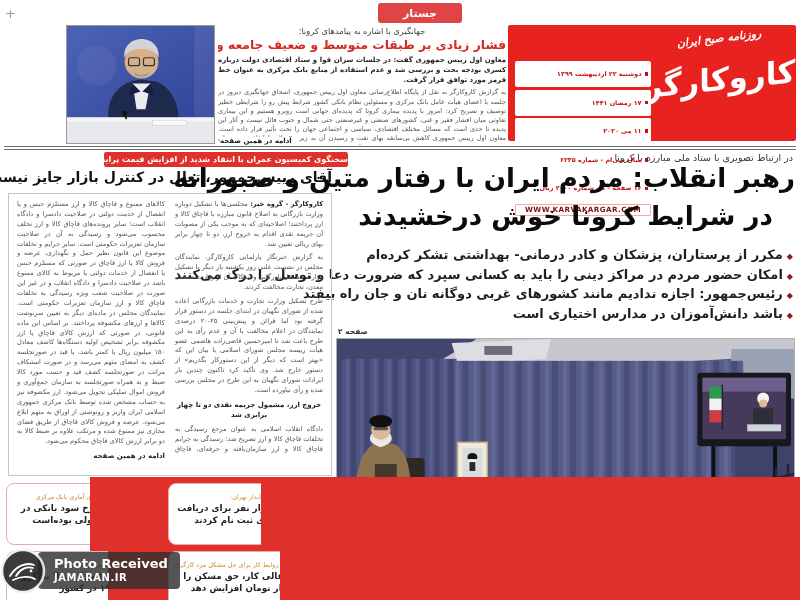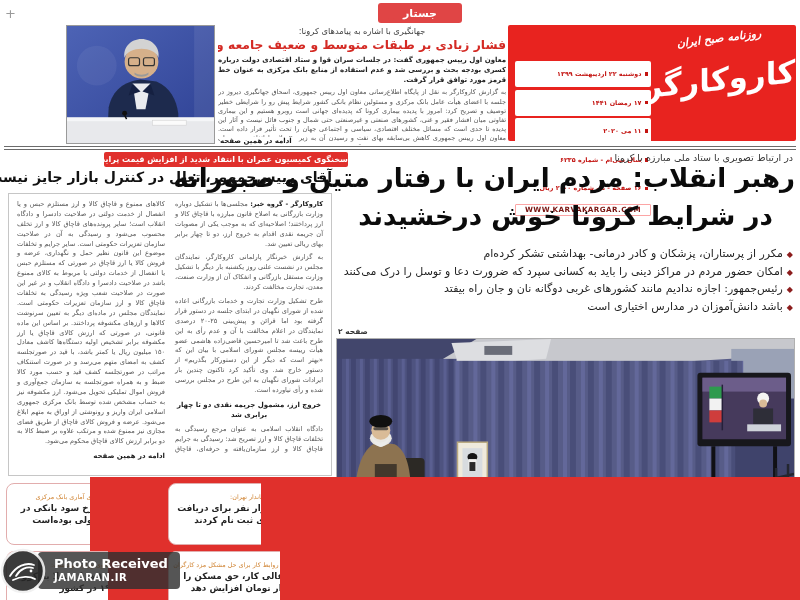--- a/index.html
+++ b/index.html
@@ -37,21 +37,21 @@
   
   .rule{left:4px;top:146px;width:792px;height:4px;border-top:1.4px solid #6b6b6b;border-bottom:1.4px solid #6b6b6b}
 
   
   .lead-kicker{left:336px;top:152px;width:457px;text-align:right;font-size:9.5px;color:#333;direction:rtl}
   .lead-h1{left:336px;top:163px;width:459px;font-size:26px;font-weight:900;color:#0b0b0b;text-align:right;direction:rtl;white-space:nowrap;letter-spacing:-.5px}
   .lead-h2{left:336px;top:201px;width:459px;font-size:26px;font-weight:900;color:#0b0b0b;text-align:center;direction:rtl;white-space:nowrap}
   .bullets{left:336px;top:247px;width:457px;direction:rtl}
   .bullet-row{display:flex;align-items:baseline;margin-bottom:4.5px}
   .bullet-row .dia{color:#8c1d1d;font-size:8px;margin-left:4px;flex:0 0 auto}
-  .bullet-row .bt{font-size:11px;font-weight:normal;color:#1f1f1f;white-space:nowrap}
+  .bullet-row .bt{font-size:13px;font-weight:bold;color:#1f1f1f;white-space:nowrap}
   .lead-pageref{left:338px;top:327px;font-size:7.5px;font-weight:bold;color:#333}
   .lead-photo{left:336px;top:338px;width:459px;height:262px;border:1px solid #b0b0b0;overflow:hidden;background:#575c88}
 
   
   .ls-label{left:104px;top:152px;width:244px;height:15px;background:#e0302c;color:#fff;display:flex;align-items:center;justify-content:center;font-size:8px;font-weight:bold;border-radius:2px;white-space:nowrap}
   .ls-head{left:6px;top:169px;width:326px;text-align:center;font-size:14px;font-weight:bold;color:#111;direction:rtl;white-space:nowrap}
   .ls-box{left:8px;top:193px;width:324px;height:283px;border:1px solid #c6c6c6;border-radius:0;padding:6px 8px;overflow:hidden}
   .ls-cols{columns:2;column-gap:10px;direction:rtl;height:100%;font-size:6.6px;color:#555;text-align:justify;line-height:1.5}
   .ls-cols p{margin-bottom:4px}
   .ls-byline{font-weight:bold;color:#222}

